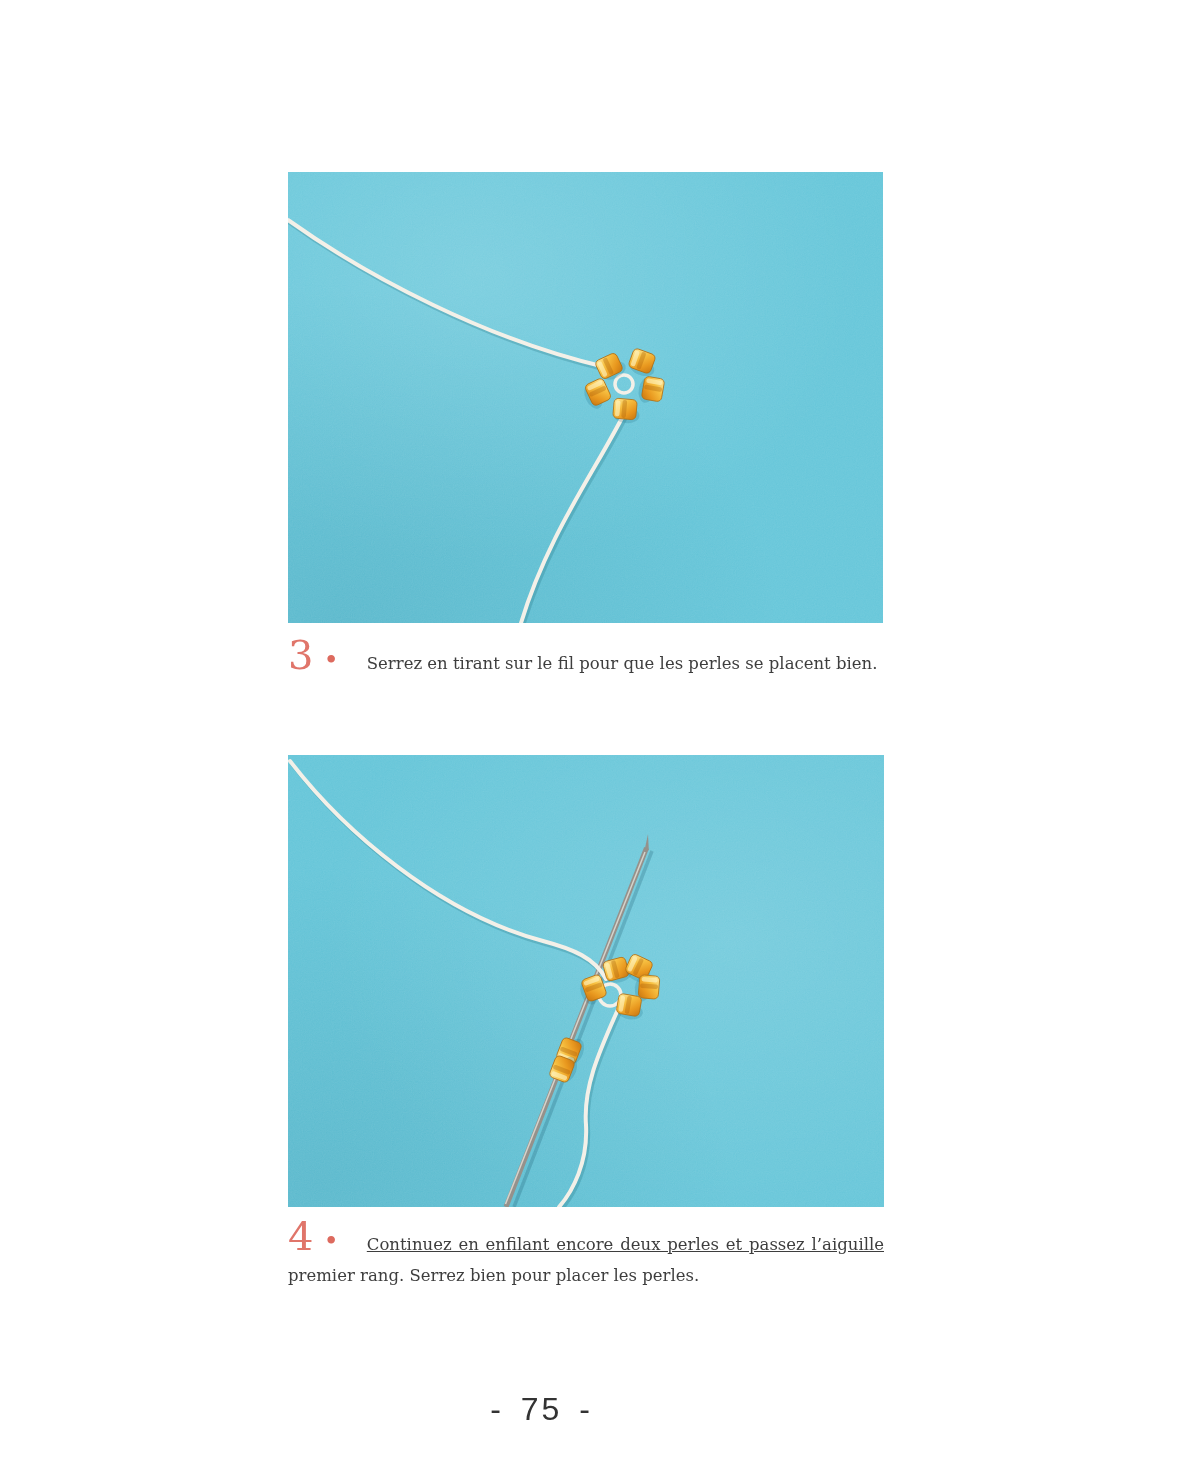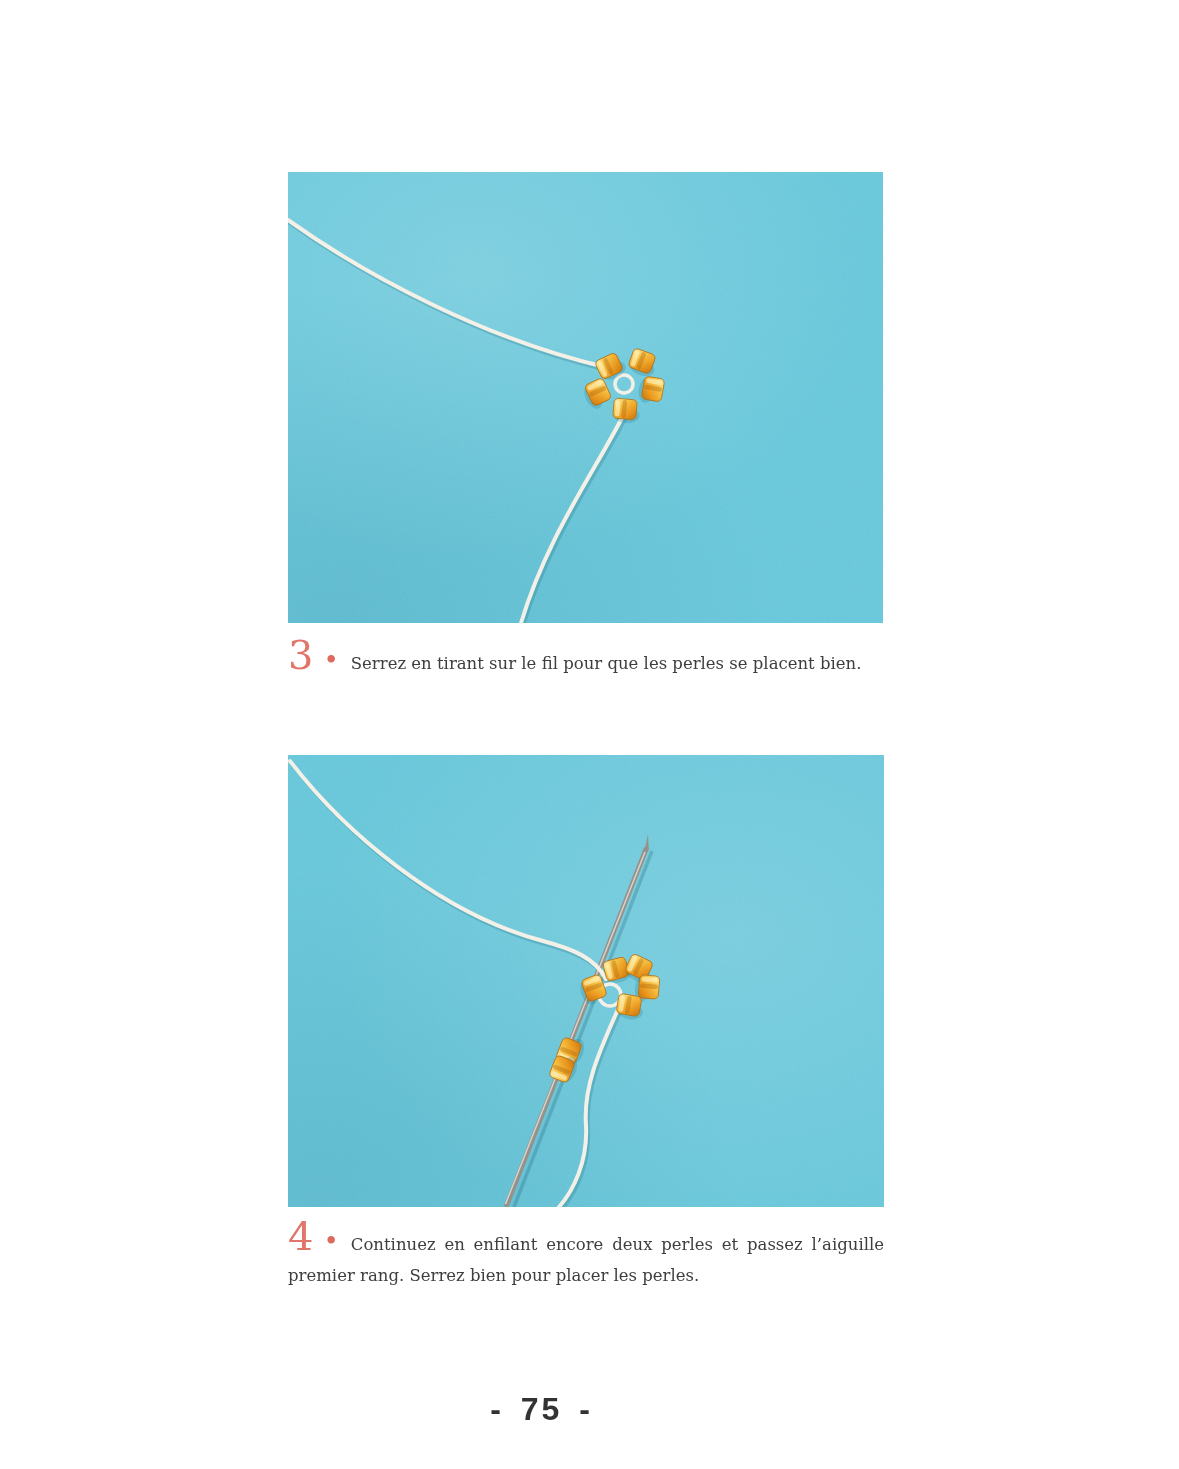--- a/index.html
+++ b/index.html
@@ -18,26 +18,26 @@
   #step4 { top:1215px; }
   .step-first { display:flex; align-items:baseline; margin-bottom:3px; }
   .step-number {
     font-size:40px; line-height:42px; color:#e0756a; font-weight:400;
     margin-right:10px; flex:0 0 auto;
   }
   .step-bullet {
     font-size:26px; line-height:26px; color:#dd6a5e; margin-right:12px; flex:0 0 auto;
   }
   .step-line { font-size:16.5px; line-height:28px; }
-  .first-line { flex:1 1 auto; display:block; }
-  .jl { text-align:justify; text-align-last:justify; }
+  .first-line { flex:1 1 auto; display:block;margin-left:16px; }
+  .jl { text-align:justify; text-align-last:justify;text-decoration:underline; }
 
   .page-number {
     position:absolute; top:1392px; left:0; width:1083px; text-align:center;
-    font-family:"Liberation Sans", sans-serif; font-weight:700;
+    font-family:"Liberation Sans", sans-serif; font-weight:400;
     font-size:32px; line-height:34px; color:#333333;
     letter-spacing:3px; word-spacing:5px;
   }
 </style>
 </head>
 <body>
 
 <div class="page">
 
   <figure class="photo" id="photo1" aria-label="Cinq perles dorées formant un anneau sur un fil blanc, fond turquoise">

